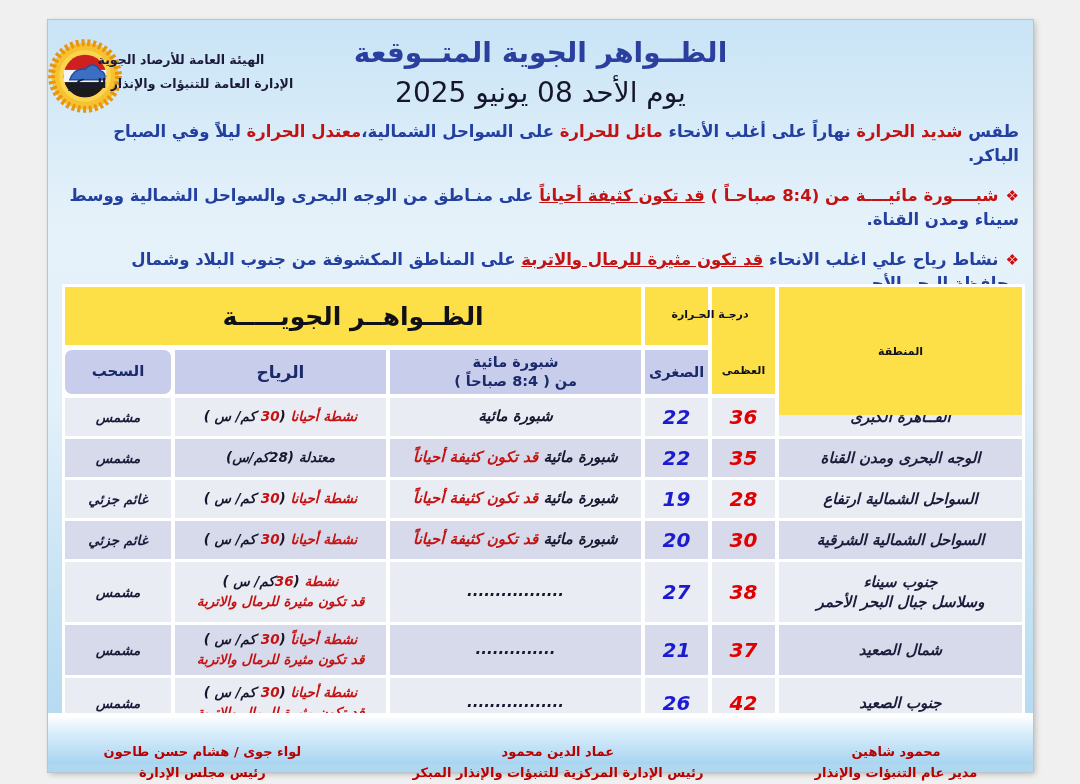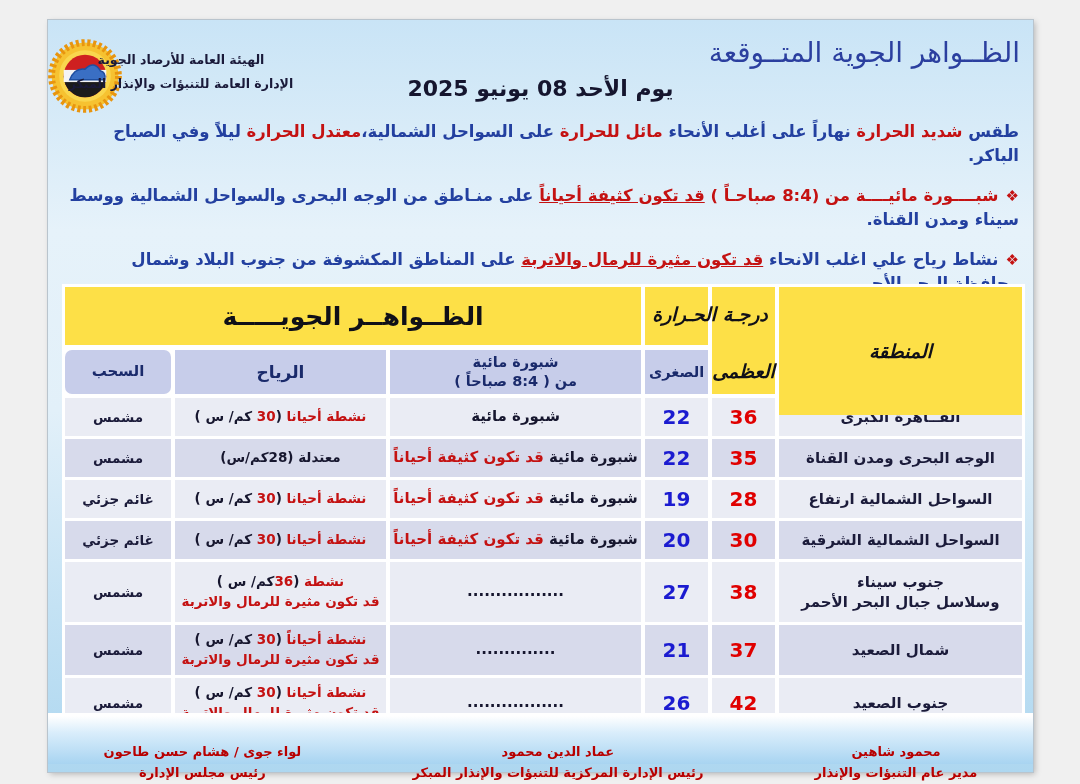--- a/index.html
+++ b/index.html
@@ -1,49 +1,49 @@
 <!DOCTYPE html>
 <html lang="ar" dir="rtl"><head>
 <meta charset="utf-8">
 <style>
   html,body{margin:0;padding:0;width:1080px;height:784px;background:#f0f0f0;overflow:hidden;
             font-family:"DejaVu Sans", sans-serif;}
   .page{position:absolute;left:48px;top:20px;width:985px;height:752px;
         background:linear-gradient(180deg,#c9e4f6 0%,#e6f2fa 28%,#e2f0f9 52%,#c4e2f4 78%,#aed7f0 100%);
         box-shadow:0 0 0 1px #b9c4cd, 2px 2px 6px rgba(0,0,0,.25);}
   
-  .hdr-title{position:absolute;top:16px;left:0;right:13px;
-             color:#2b3f9f;font-size:28px;font-weight:normal;}
+  .hdr-title{position:absolute;top:16px;left:0;right:0;text-align:center;
+             color:#2b3f9f;font-size:28px;font-weight:bold;}
   .hdr-date{position:absolute;top:56px;left:0;right:0;text-align:center;
-            color:#15152e;font-size:22px;font-weight:bold;}
+            color:#15152e;font-size:28px;font-weight:normal;}
   .org{position:absolute;top:28px;left:18px;width:230px;text-align:center;
        color:#1a1a3a;font-size:12.5px;font-weight:bold;line-height:1.9;direction:rtl;}
   .logo{position:absolute;top:18px;right:905px;width:86px;height:76px;}
   
   .paras{position:absolute;top:94px;right:14px;left:14px;direction:rtl;}
   .para{margin-bottom:16px;font-size:16.5px;font-weight:bold;line-height:1.45;margin-top:6px;}
   .bullet{margin-left:7px;font-size:15px;}
   .c-red{color:#c41212;}
   .c-blue{color:#2340a0;}
   .c-dark{color:#16162e;}
   .u{text-decoration:underline;}
   .gap{display:inline-block;}
   
   .ttable{position:absolute;top:264px;left:14px;width:963px;background:#ffffff;padding:3px;box-sizing:border-box;}
   .thead{position:relative;height:107px;background:#ffffff;}
   .hcell{position:absolute;display:flex;align-items:center;justify-content:center;text-align:center;}
   .purple{background:#fde047;}
   .lav{background:#c7cdea;}
   .h-big{color:#101018;font-size:25px;font-weight:bold;}
-  .h-mid{color:#101018;font-size:19px;font-weight:bold;font-style:italic;}
+  .h-mid{color:#101018;font-size:11px;font-weight:bold;}
   .h-sub{color:#1a2a6b;font-size:14.5px;font-weight:bold;line-height:1.3;}
   .tbody{display:flex;flex-direction:column;gap:3px;padding-top:4px;background:#fff;}
   .trow{display:grid;grid-template-columns:243px 63px 63px 251px 211px 106px;column-gap:4px;direction:rtl;}
   .cell{display:flex;flex-direction:column;align-items:center;justify-content:center;
-        text-align:center;background:#eaecf4;padding:2px 3px;box-sizing:border-box;}
+        text-align:center;background:#eaecf4;padding:2px 3px;box-sizing:border-box;font-style:italic;}
   .trow.alt .cell{background:#d7daeb;}
   .cell.region{color:#1b1b3a;font-size:15px;font-weight:bold;line-height:1.35;}
   .cell.tmax{color:#e00000;font-size:20px;font-weight:bold;}
   .cell.tmin{color:#1b1bd0;font-size:20px;font-weight:bold;}
   .cell.fog{font-size:15px;font-weight:bold;line-height:1.3;}
   .cell.wind{font-size:13.5px;font-weight:bold;line-height:1.45;}
   .cell.clouds{color:#1b1b3a;font-size:13.5px;font-weight:bold;}
   
   .footer{position:absolute;left:0;right:0;bottom:8px;height:48px;
           background:linear-gradient(180deg,#ffffff 0%,#d9edfb 35%,#a8d4f1 100%);

